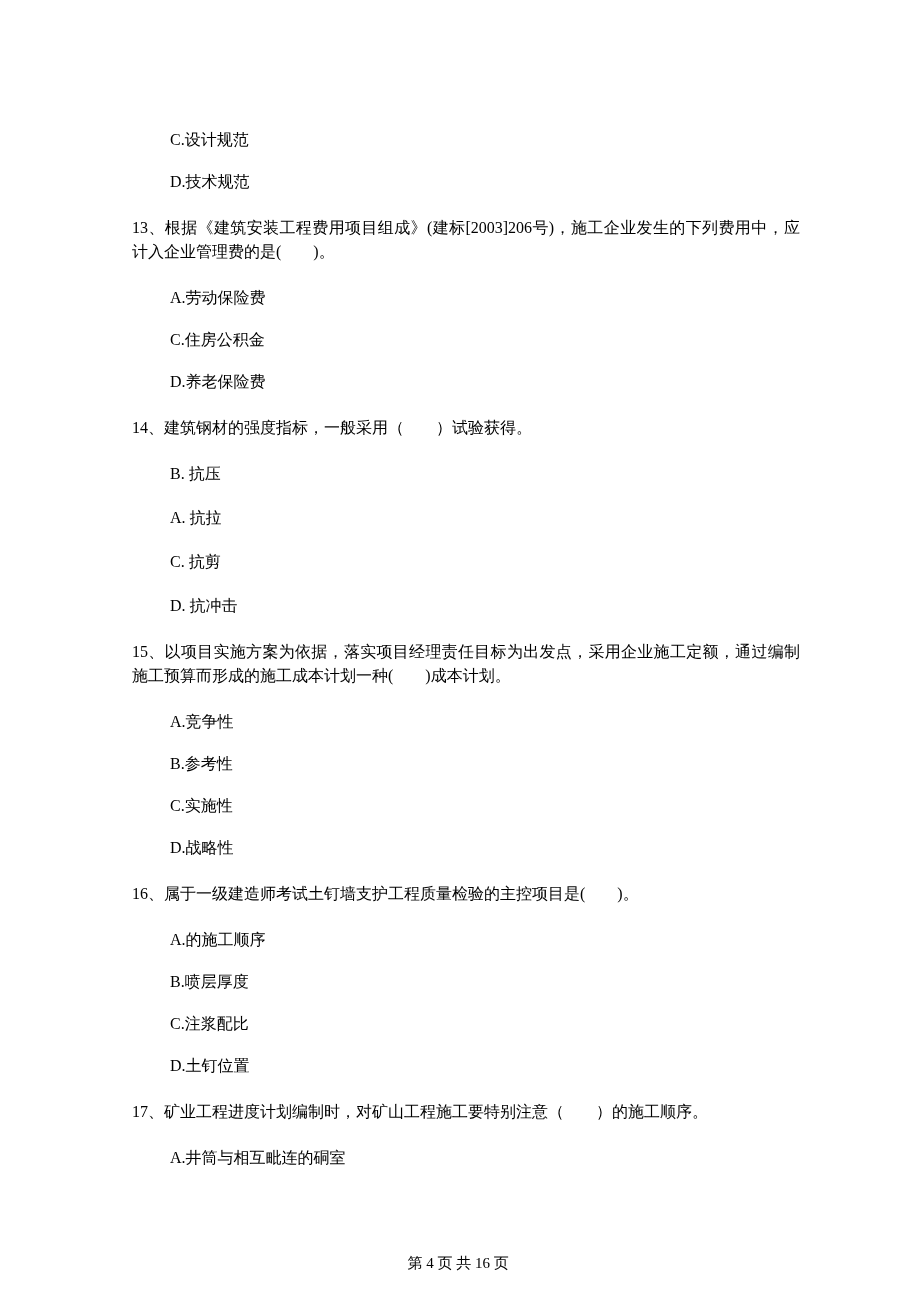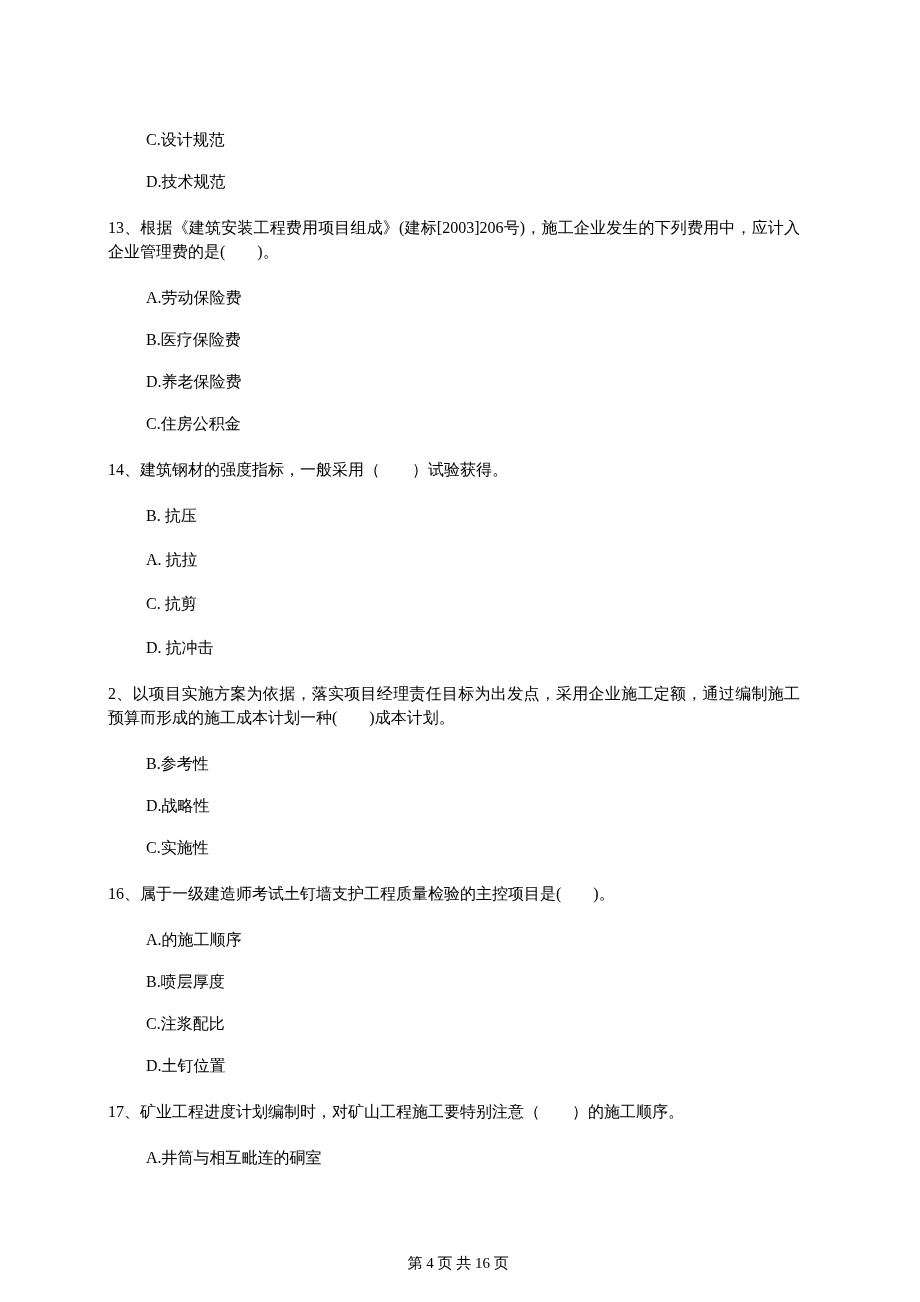--- a/index.html
+++ b/index.html
@@ -9,21 +9,21 @@
     font-family: "SimSun", "宋体", serif;
     color: #000000;
     font-size: 16px;
     line-height: 1.5;
     width: 920px;
     min-height: 1302px;
     box-sizing: border-box;
     position: relative;
   }
   .page {
-    padding: 110px 120px 60px 96px;
+    padding: 110px 120px 60px 120px;
   }
   .option {
     padding-left: 50px;
     margin: 18px 0;
   }
   .option-wide {
     padding-left: 50px;
     margin: 20px 0;
   }
   .question {
@@ -42,34 +42,34 @@
 </head>
 <body>
 
 <div class="page">
 
   <div class="option">C.设计规范</div>
   <div class="option">D.技术规范</div>
 
   <div class="question">13、根据《建筑安装工程费用项目组成》(建标[2003]206号)，施工企业发生的下列费用中，应计入企业管理费的是(　　)。</div>
   <div class="option">A.劳动保险费</div>
-  <div class="option">B.医疗保险费</div>
+  <div class="option">C.住房公积金</div>
   <div class="option">D.养老保险费</div>
-  <div class="option">C.住房公积金</div>
 
   <div class="question">14、建筑钢材的强度指标，一般采用（　　）试验获得。</div>
   <div class="option-wide">B.  抗压</div>
   <div class="option-wide">A.  抗拉</div>
   <div class="option-wide">C.  抗剪</div>
   <div class="option-wide">D.  抗冲击</div>
 
-  <div class="question">2、以项目实施方案为依据，落实项目经理责任目标为出发点，采用企业施工定额，通过编制施工预算而形成的施工成本计划一种(　　)成本计划。</div>
+  <div class="question">15、以项目实施方案为依据，落实项目经理责任目标为出发点，采用企业施工定额，通过编制施工预算而形成的施工成本计划一种(　　)成本计划。</div>
+  <div class="option">A.竞争性</div>
   <div class="option">B.参考性</div>
+  <div class="option">C.实施性</div>
   <div class="option">D.战略性</div>
-  <div class="option">C.实施性</div>
 
   <div class="question">16、属于一级建造师考试土钉墙支护工程质量检验的主控项目是(　　)。</div>
   <div class="option">A.的施工顺序</div>
   <div class="option">B.喷层厚度</div>
   <div class="option">C.注浆配比</div>
   <div class="option">D.土钉位置</div>
 
   <div class="question">17、矿业工程进度计划编制时，对矿山工程施工要特别注意（　　）的施工顺序。</div>
   <div class="option">A.井筒与相互毗连的硐室</div>
 

